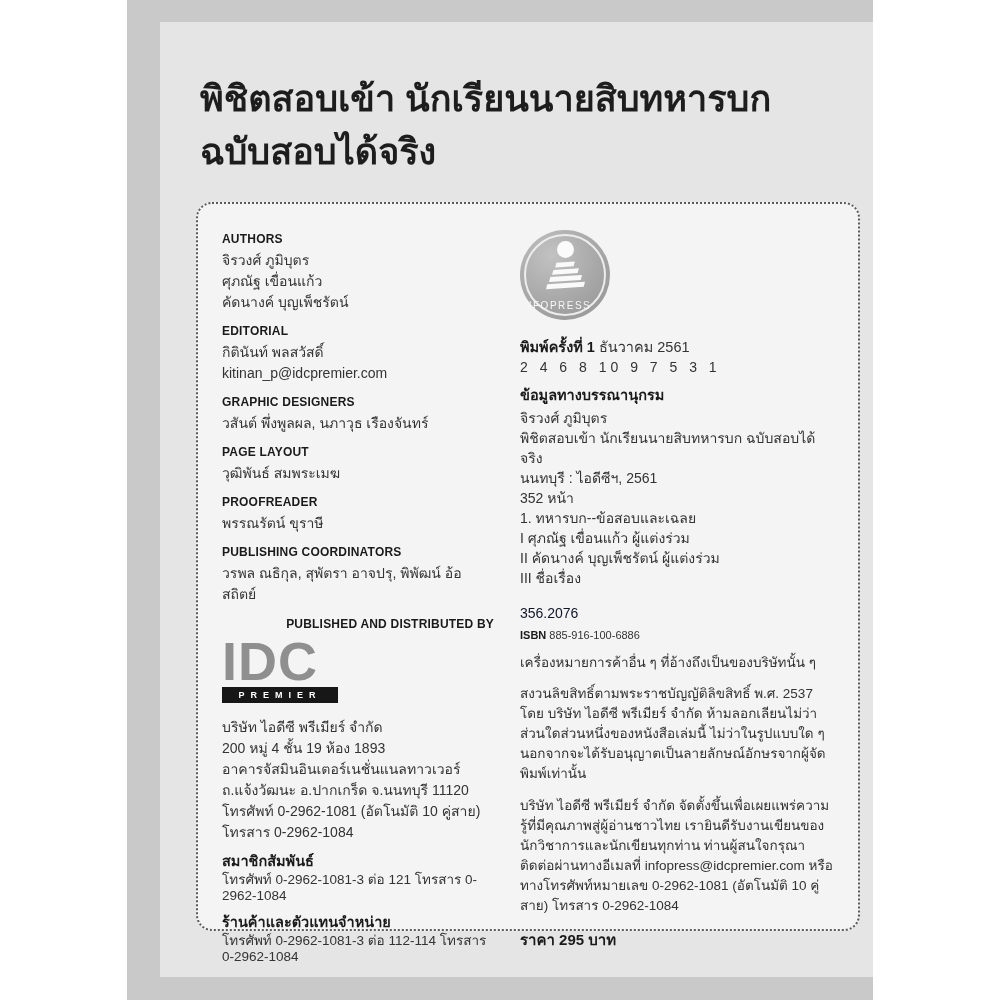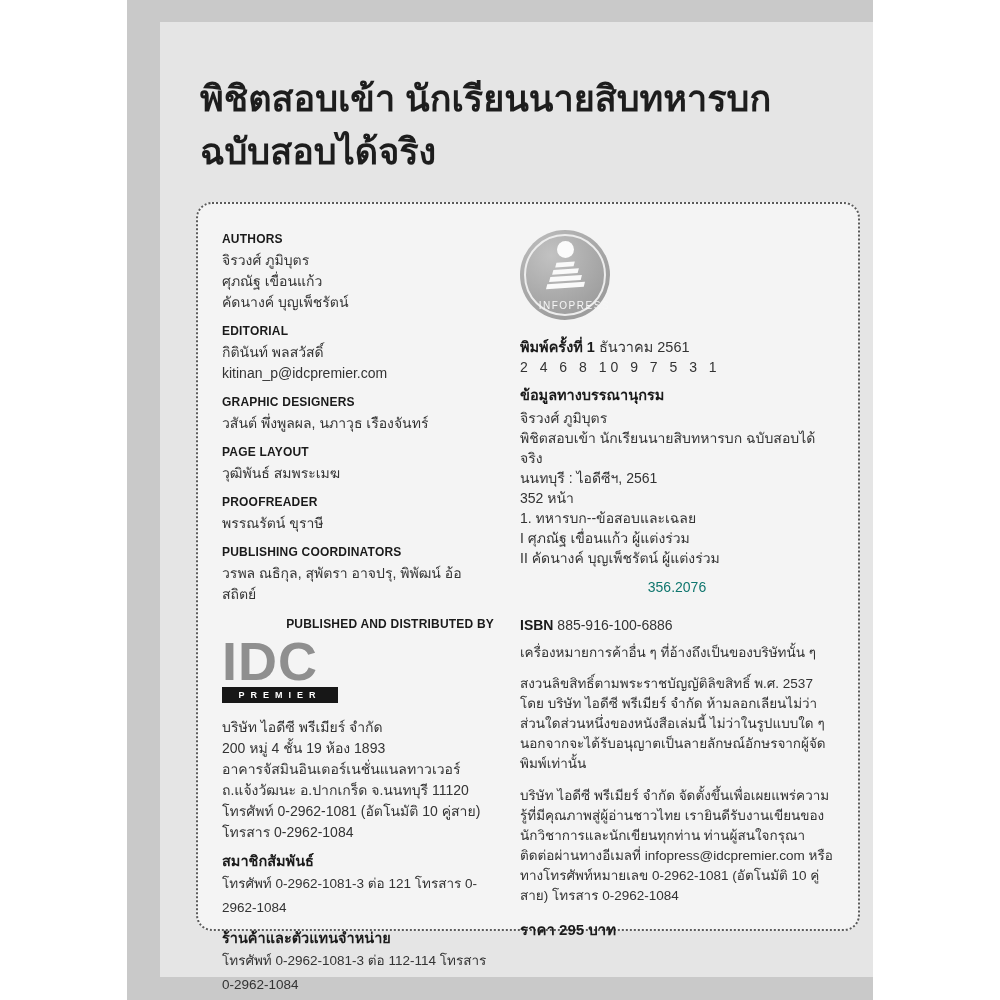--- a/index.html
+++ b/index.html
@@ -36,41 +36,41 @@
   .idc-logo{margin:0 0 14px;}
   .idc-text{font-size:54px;font-weight:bold;color:#8f8f8f;line-height:44px;letter-spacing:1px;}
   .idc-bar{
     width:116px;background:#171717;color:#ffffff;
     font-size:9px;font-weight:bold;letter-spacing:6px;
     text-align:center;padding:3px 0 3px 0;margin-top:4px;
   }
 
   .addr-line{font-size:14px;line-height:21px;color:#333;}
   .contact-label{font-size:14.5px;font-weight:bold;color:#1a1a1a;line-height:22px;margin-top:7px;}
-  .contact-line{font-size:13.5px;line-height:24px;color:#333;}
+  .contact-line{font-size:13.5px;line-height:16px;color:#333;}
 
   .infopress{
     width:90px;height:90px;border-radius:50%;position:relative;
     background:radial-gradient(circle at 35% 28%, #c2c2c2, #9d9d9d 75%);
     margin:0 0 18px 0;
   }
   .infopress-ring{position:absolute;inset:4px;border:2px solid #ededed;border-radius:50%;}
   .infopress-dot{position:absolute;top:11px;left:37px;width:17px;height:17px;border-radius:50%;background:#fbfbfb;}
   .infopress-bars{position:absolute;top:32px;left:0;right:0;display:flex;flex-direction:column;align-items:center;gap:2px;}
   .ip-bar{height:5px;background:#fafafa;transform:skewX(-18deg) rotate(-4deg);}
   .ip-b1{width:18px;}.ip-b2{width:25px;}.ip-b3{width:31px;}.ip-b4{width:37px;}
-  .infopress-label{position:absolute;bottom:9px;width:100%;text-align:right;color:#f6f6f6;font-size:10px;letter-spacing:1.5px;}
+  .infopress-label{position:absolute;bottom:9px;width:100%;text-align:left;color:#f6f6f6;font-size:10px;letter-spacing:1.5px;}
 
   .print-line{font-size:14.5px;color:#333;line-height:19px;}
   .b{font-weight:bold;color:#1a1a1a;}
   .numbers{font-size:14px;letter-spacing:4px;color:#333;margin-top:1px;line-height:18px;}
   .biblio-header{font-size:14.5px;font-weight:bold;color:#1a1a1a;margin-top:10px;line-height:19px;margin-bottom:3px;}
   .biblio-line{font-size:14px;line-height:20px;color:#333;}
-  .dewey{margin-top:10px;font-size:14px;color:#0f766e;line-height:18px;text-align:center;}
-  .isbn{margin-top:20px;font-size:14px;color:#333;line-height:18px;}
+  .dewey{margin-top:16px;font-size:14px;color:#0f172a;line-height:18px;}
+  .isbn{margin-top:4px;font-size:11px;color:#333;line-height:18px;}
   .trademark{margin-top:10px;font-size:13.5px;color:#333;line-height:18px;}
   .para{margin-top:12px;font-size:13.5px;line-height:20px;color:#333;}
   .price{margin-top:12px;font-size:15px;font-weight:bold;color:#1a1a1a;}
 </style>
 </head>
 <body>
 
 <div class="canvas">
   <div class="backdrop"></div>
   <div class="page">
@@ -166,20 +166,21 @@
         <div class="numbers">2 4 6 8 10 9 7 5 3 1</div>
 
         <div class="biblio-header">ข้อมูลทางบรรณานุกรม</div>
         <div class="biblio-line">จิรวงศ์ ภูมิบุตร</div>
         <div class="biblio-line">พิชิตสอบเข้า นักเรียนนายสิบทหารบก ฉบับสอบได้จริง</div>
         <div class="biblio-line">นนทบุรี : ไอดีซีฯ, 2561</div>
         <div class="biblio-line">352 หน้า</div>
         <div class="biblio-line">1. ทหารบก--ข้อสอบและเฉลย</div>
         <div class="biblio-line">I ศุภณัฐ เขื่อนแก้ว  ผู้แต่งร่วม</div>
         <div class="biblio-line">II คัดนางค์ บุญเพ็ชรัตน์  ผู้แต่งร่วม</div>
+        <div class="biblio-line">III ชื่อเรื่อง</div>
 
         <div class="dewey">356.2076</div>
 
         <div class="isbn">
           <span class="b">ISBN</span><span> 885-916-100-6886</span>
         </div>
 
         <div class="trademark">เครื่องหมายการค้าอื่น ๆ ที่อ้างถึงเป็นของบริษัทนั้น ๆ</div>
 
         <div class="para">สงวนลิขสิทธิ์ตามพระราชบัญญัติลิขสิทธิ์ พ.ศ. 2537 โดย บริษัท ไอดีซี พรีเมียร์ จำกัด ห้ามลอกเลียนไม่ว่าส่วนใดส่วนหนึ่งของหนังสือเล่มนี้ ไม่ว่าในรูปแบบใด ๆ นอกจากจะได้รับอนุญาตเป็นลายลักษณ์อักษรจากผู้จัดพิมพ์เท่านั้น</div>

